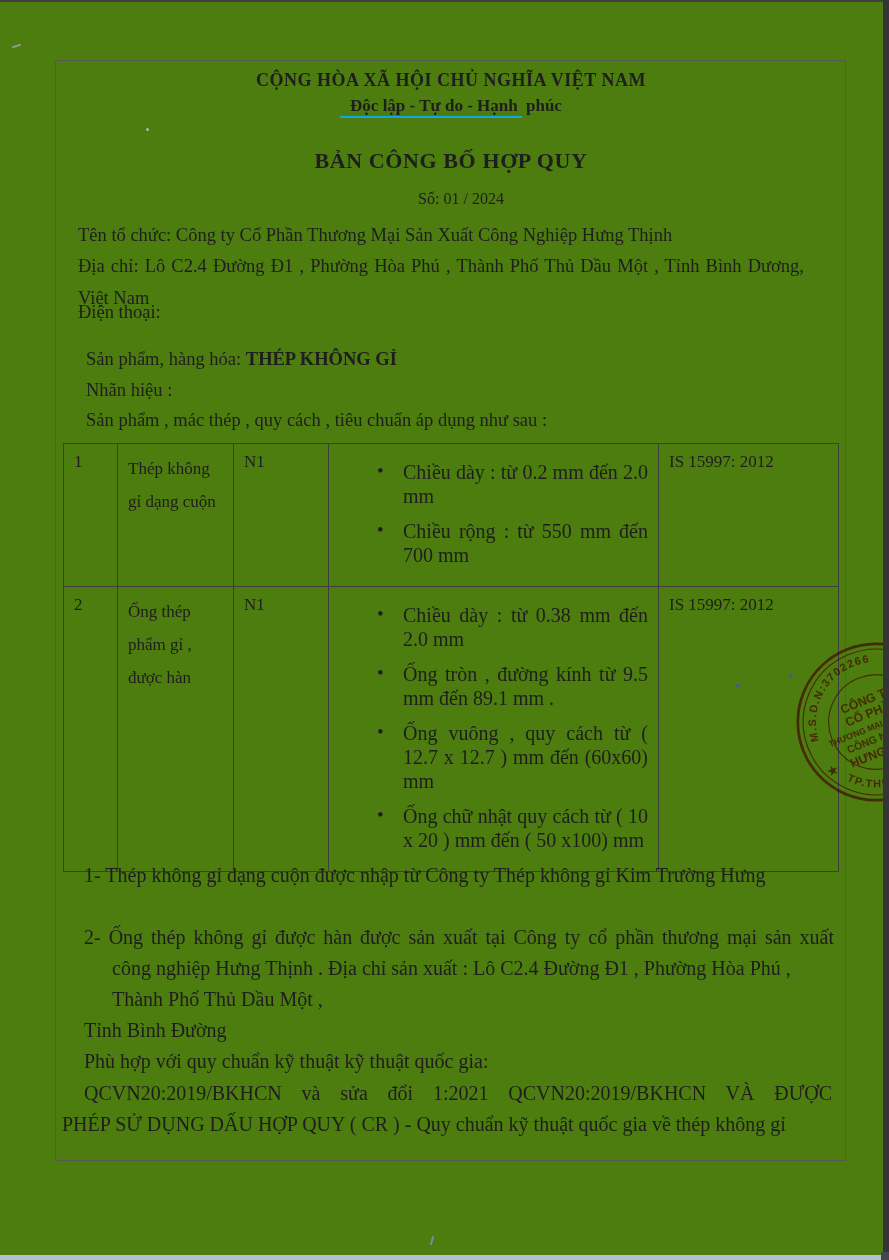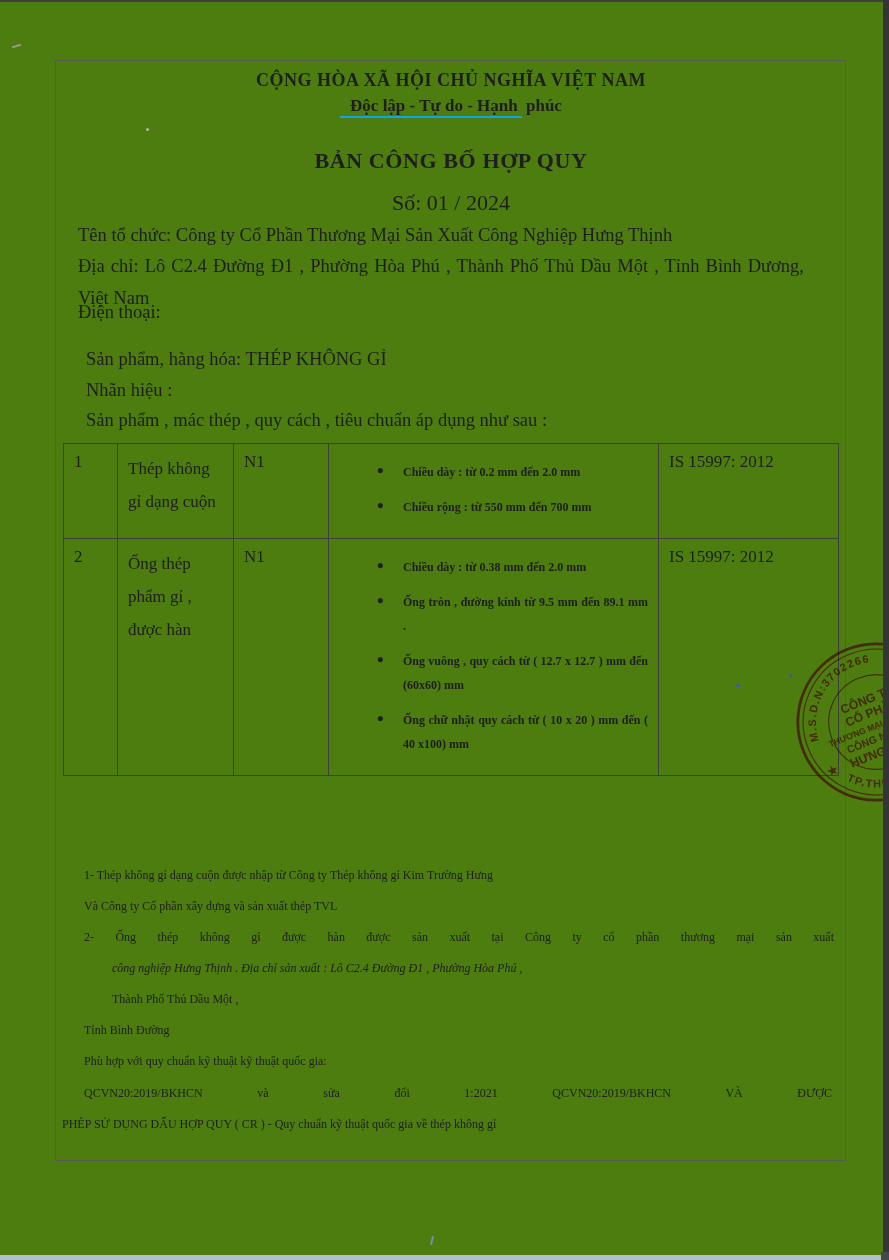--- a/index.html
+++ b/index.html
@@ -21,60 +21,60 @@
   .speck4{left:789px;top:674px;width:3px;height:3px;background:#3d55b5;border-radius:50%;}
   .speck5{left:736px;top:684px;width:4px;height:3px;background:#3d55b5;border-radius:50%;}
 
   .page-border{left:55px;top:60px;width:789px;height:1099px;border:1.6px solid #585856;}
 
   .centerband{left:55px;width:792px;text-align:center;}
   .nat-line1{top:70px;font-size:18px;font-weight:bold;letter-spacing:.5px;}
   .nat-line2{top:96px;font-size:17px;font-weight:bold;}
   .nat-line2 .u{border-bottom:2px solid #0ea5e9;padding:0 4px 1px 10px;}
   .doc-title{top:148px;font-size:22px;font-weight:bold;letter-spacing:.6px;}
-  .doc-no{top:190px;font-size:22px;}
+  .doc-no{top:190px;font-size:16px;padding-left:10px;}
 
   .bodyline{left:78px;width:730px;font-size:18.5px;line-height:32px;}
   .l-org{top:219px;}
   .l-addr{top:250px;width:726px;text-align:justify;}
   .l-phone{top:296px;}
   .l-prod{top:343px;left:86px;}
   .l-brand{top:374px;left:86px;}
   .l-intro{top:404px;left:86px;}
-  .bold{font-weight:normal;}
+  .bold{font-weight:bold;}
 
   table.spec{
     position:absolute;left:63px;top:443px;border-collapse:collapse;
     font-size:17px;table-layout:fixed;width:775px;
   }
   table.spec th,table.spec td{
     border:1.6px solid #3e3e3c;vertical-align:top;text-align:left;
     padding:8px 10px;font-weight:normal;
   }
   table.spec th{height:24px;vertical-align:middle;}
   th.c-stt,td.c-stt{text-align:center;}
   td.c-mac{text-align:center;padding-top:12px;}
   tr.r1 td{height:78px;}
   tr.r2 td{height:220px;}
   td.c-sp{text-align:justify;-moz-text-align-last:left;text-align-last:left;line-height:33px;padding-top:11px;}
   td.c-qc{padding:4px 8px 4px 0;}
   td.c-tc{padding-top:11px;}
   ul.qc{margin:8px 0 0 0;padding:0 0 0 38px;list-style:none;}
   ul.qc li{
     position:relative;padding-left:26px;margin-bottom:11px;
-    font-size:12px;line-height:24px;text-align:justify;
-    -moz-text-align-last:left;text-align-last:left;font-weight:bold;
+    font-size:20px;line-height:24px;text-align:justify;
+    -moz-text-align-last:left;text-align-last:left;
   }
   ul.qc li::before{content:"\2022";position:absolute;left:0;top:-1px;font-size:19px;}
 
-  .noteline{left:84px;width:750px;font-size:12px;line-height:30px;}
+  .noteline{left:84px;width:750px;font-size:20px;line-height:30px;}
   .n1l1{top:860px;}
   .n1l2{top:891px;}
   .n2l1{top:922px;text-align:justify;-moz-text-align-last:justify;text-align-last:justify;}
-  .n2l2{top:953px;left:112px;width:724px;font-style:italic;}
+  .n2l2{top:953px;left:112px;width:724px;}
   .n2l3{top:984px;left:112px;}
   .prov{top:1015px;}
   .conf{top:1046px;}
   .qcvn1{top:1078px;width:748px;text-align:justify;-moz-text-align-last:justify;text-align-last:justify;}
   .qcvn2{top:1109px;left:62px;width:774px;}
 
   .stamp{
     left:776px;top:622px;width:200px;height:200px;z-index:4;
     opacity:.9;mix-blend-mode:multiply;
   }
@@ -137,30 +137,29 @@
     </tr>
     <tr class="r2">
       <td class="c-stt">2</td>
       <td class="c-sp">Ống thép phẩm gỉ , được hàn</td>
       <td class="c-mac">N1</td>
       <td class="c-qc">
         <ul class="qc">
           <li>Chiều dày : từ 0.38 mm đến 2.0 mm</li>
           <li>Ống tròn , đường kính từ 9.5 mm đến 89.1 mm .</li>
           <li>Ống vuông , quy cách từ ( 12.7 x 12.7 ) mm đến (60x60) mm</li>
-          <li>Ống chữ nhật quy cách từ ( 10 x 20 ) mm đến ( 40 x100) mm</li>
+          <li>Ống chữ nhật quy cách từ ( 10 x 20 ) mm đến ( 50 x100) mm</li>
         </ul>
       </td>
       <td class="c-tc">IS 15997: 2012</td>
     </tr>
   </tbody>
     </table>
 
   <div class="abs noteline n1l1">1-  Thép không gỉ dạng cuộn được nhập từ Công ty Thép không gỉ Kim Trường Hưng</div>
-  <div class="abs noteline n1l2">Và Công ty Cổ phần xây dựng và sản xuất thép TVL</div>
   <div class="abs noteline n2l1">2-  Ống thép không gỉ được hàn được sản xuất tại Công ty cổ phần thương mại sản xuất</div>
   <div class="abs noteline n2l2">công nghiệp Hưng Thịnh . Địa chỉ sản xuất : Lô C2.4 Đường Đ1 , Phường Hòa Phú ,</div>
   <div class="abs noteline n2l3">Thành Phố Thủ Dầu Một ,</div>
   <div class="abs noteline prov">Tỉnh Bình Đường</div>
   <div class="abs noteline conf">Phù hợp với quy chuẩn kỹ thuật kỹ thuật quốc gia:</div>
   <div class="abs noteline qcvn1">QCVN20:2019/BKHCN và sửa đổi 1:2021 QCVN20:2019/BKHCN VÀ ĐƯỢC</div>
   <div class="abs noteline qcvn2">PHÉP SỬ DỤNG DẤU HỢP QUY ( CR ) -  Quy chuẩn kỹ thuật quốc gia về thép không gỉ</div>
 
   <div class="abs stamp">
     <svg viewBox="0 0 220 220" xmlns="http://www.w3.org/2000/svg">

